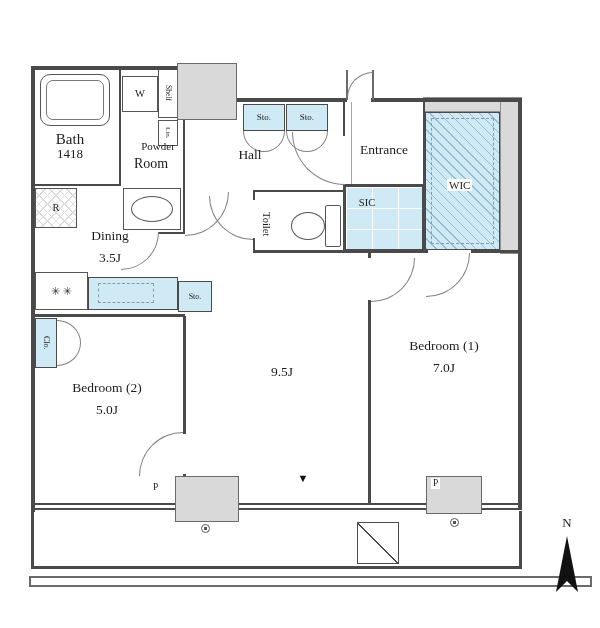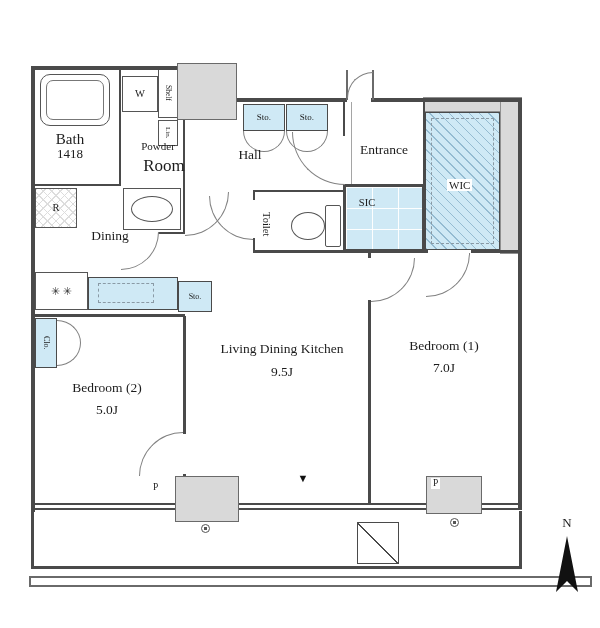--- a/index.html
+++ b/index.html
@@ -111,28 +111,28 @@
   <div class="arc arc-br" style="left:371px;top:258px;width:44px;height:44px"></div>
   <div class="arc arc-br" style="left:426px;top:253px;width:44px;height:44px"></div>
   <div class="arc arc-tl" style="left:139px;top:432px;width:44px;height:44px"></div>
   <div class="arc semi-d" style="left:243px;top:131px;width:42px;height:21px"></div>
   <div class="arc semi-d" style="left:286px;top:131px;width:42px;height:21px"></div>
   <div class="arc semi-r" style="left:57px;top:320px;width:24px;height:46px"></div>
 
   <div class="lbl" style="left:26px;top:131px;width:88px;font-size:15px">Bath</div>
   <div class="lbl" style="left:26px;top:147px;width:88px;font-size:13px">1418</div>
   <div class="lbl" style="left:124px;top:140px;width:68px;font-size:11px">Powder</div>
-  <div class="lbl" style="left:130px;top:156px;width:68px;font-size:17px">Room</div>
+  <div class="lbl" style="left:117px;top:156px;width:68px;font-size:14px">Room</div>
   <div class="lbl" style="left:60px;top:228px;width:100px;font-size:13.5px">Dining</div>
+  <div class="lbl" style="left:60px;top:250px;width:100px;font-size:13.5px">3.5J</div>
   <div class="lbl" style="left:205px;top:147px;width:90px;font-size:13.5px">Hall</div>
   <div class="lbl" style="left:338px;top:142px;width:92px;font-size:13.5px">Entrance</div>
   <div class="lbl v" style="left:258px;top:196px;width:17px;height:56px;font-size:10.5px;line-height:17px">Toilet</div>
   <div class="lbl" style="left:350px;top:197px;width:34px;font-size:10.5px">SIC</div>
   <div class="lbl chip" style="left:447px;top:179px;font-size:11px">WIC</div>
-  <div class="lbl" style="left:182px;top:341px;width:200px;font-size:13.5px">Living Dining Kitchen</div>
   <div class="lbl" style="left:182px;top:364px;width:200px;font-size:13.5px">9.5J</div>
   <div class="lbl" style="left:380px;top:338px;width:128px;font-size:13.5px">Bedroom (1)</div>
   <div class="lbl" style="left:380px;top:360px;width:128px;font-size:13.5px">7.0J</div>
   <div class="lbl" style="left:43px;top:380px;width:128px;font-size:13.5px">Bedroom (2)</div>
   <div class="lbl" style="left:43px;top:402px;width:128px;font-size:13.5px">5.0J</div>
 
   <div class="lbl" style="left:122px;top:76px;width:36px;line-height:36px;font-size:10.5px">W</div>
   <div class="lbl v" style="left:158px;top:68px;width:20px;height:50px;font-size:7.5px;line-height:20px">Shelf</div>
   <div class="lbl v" style="left:158px;top:120px;width:20px;height:26px;font-size:7px;line-height:20px">Lin.</div>
   <div class="lbl" style="left:35px;top:188px;width:42px;line-height:40px;font-size:10.5px">R</div>

